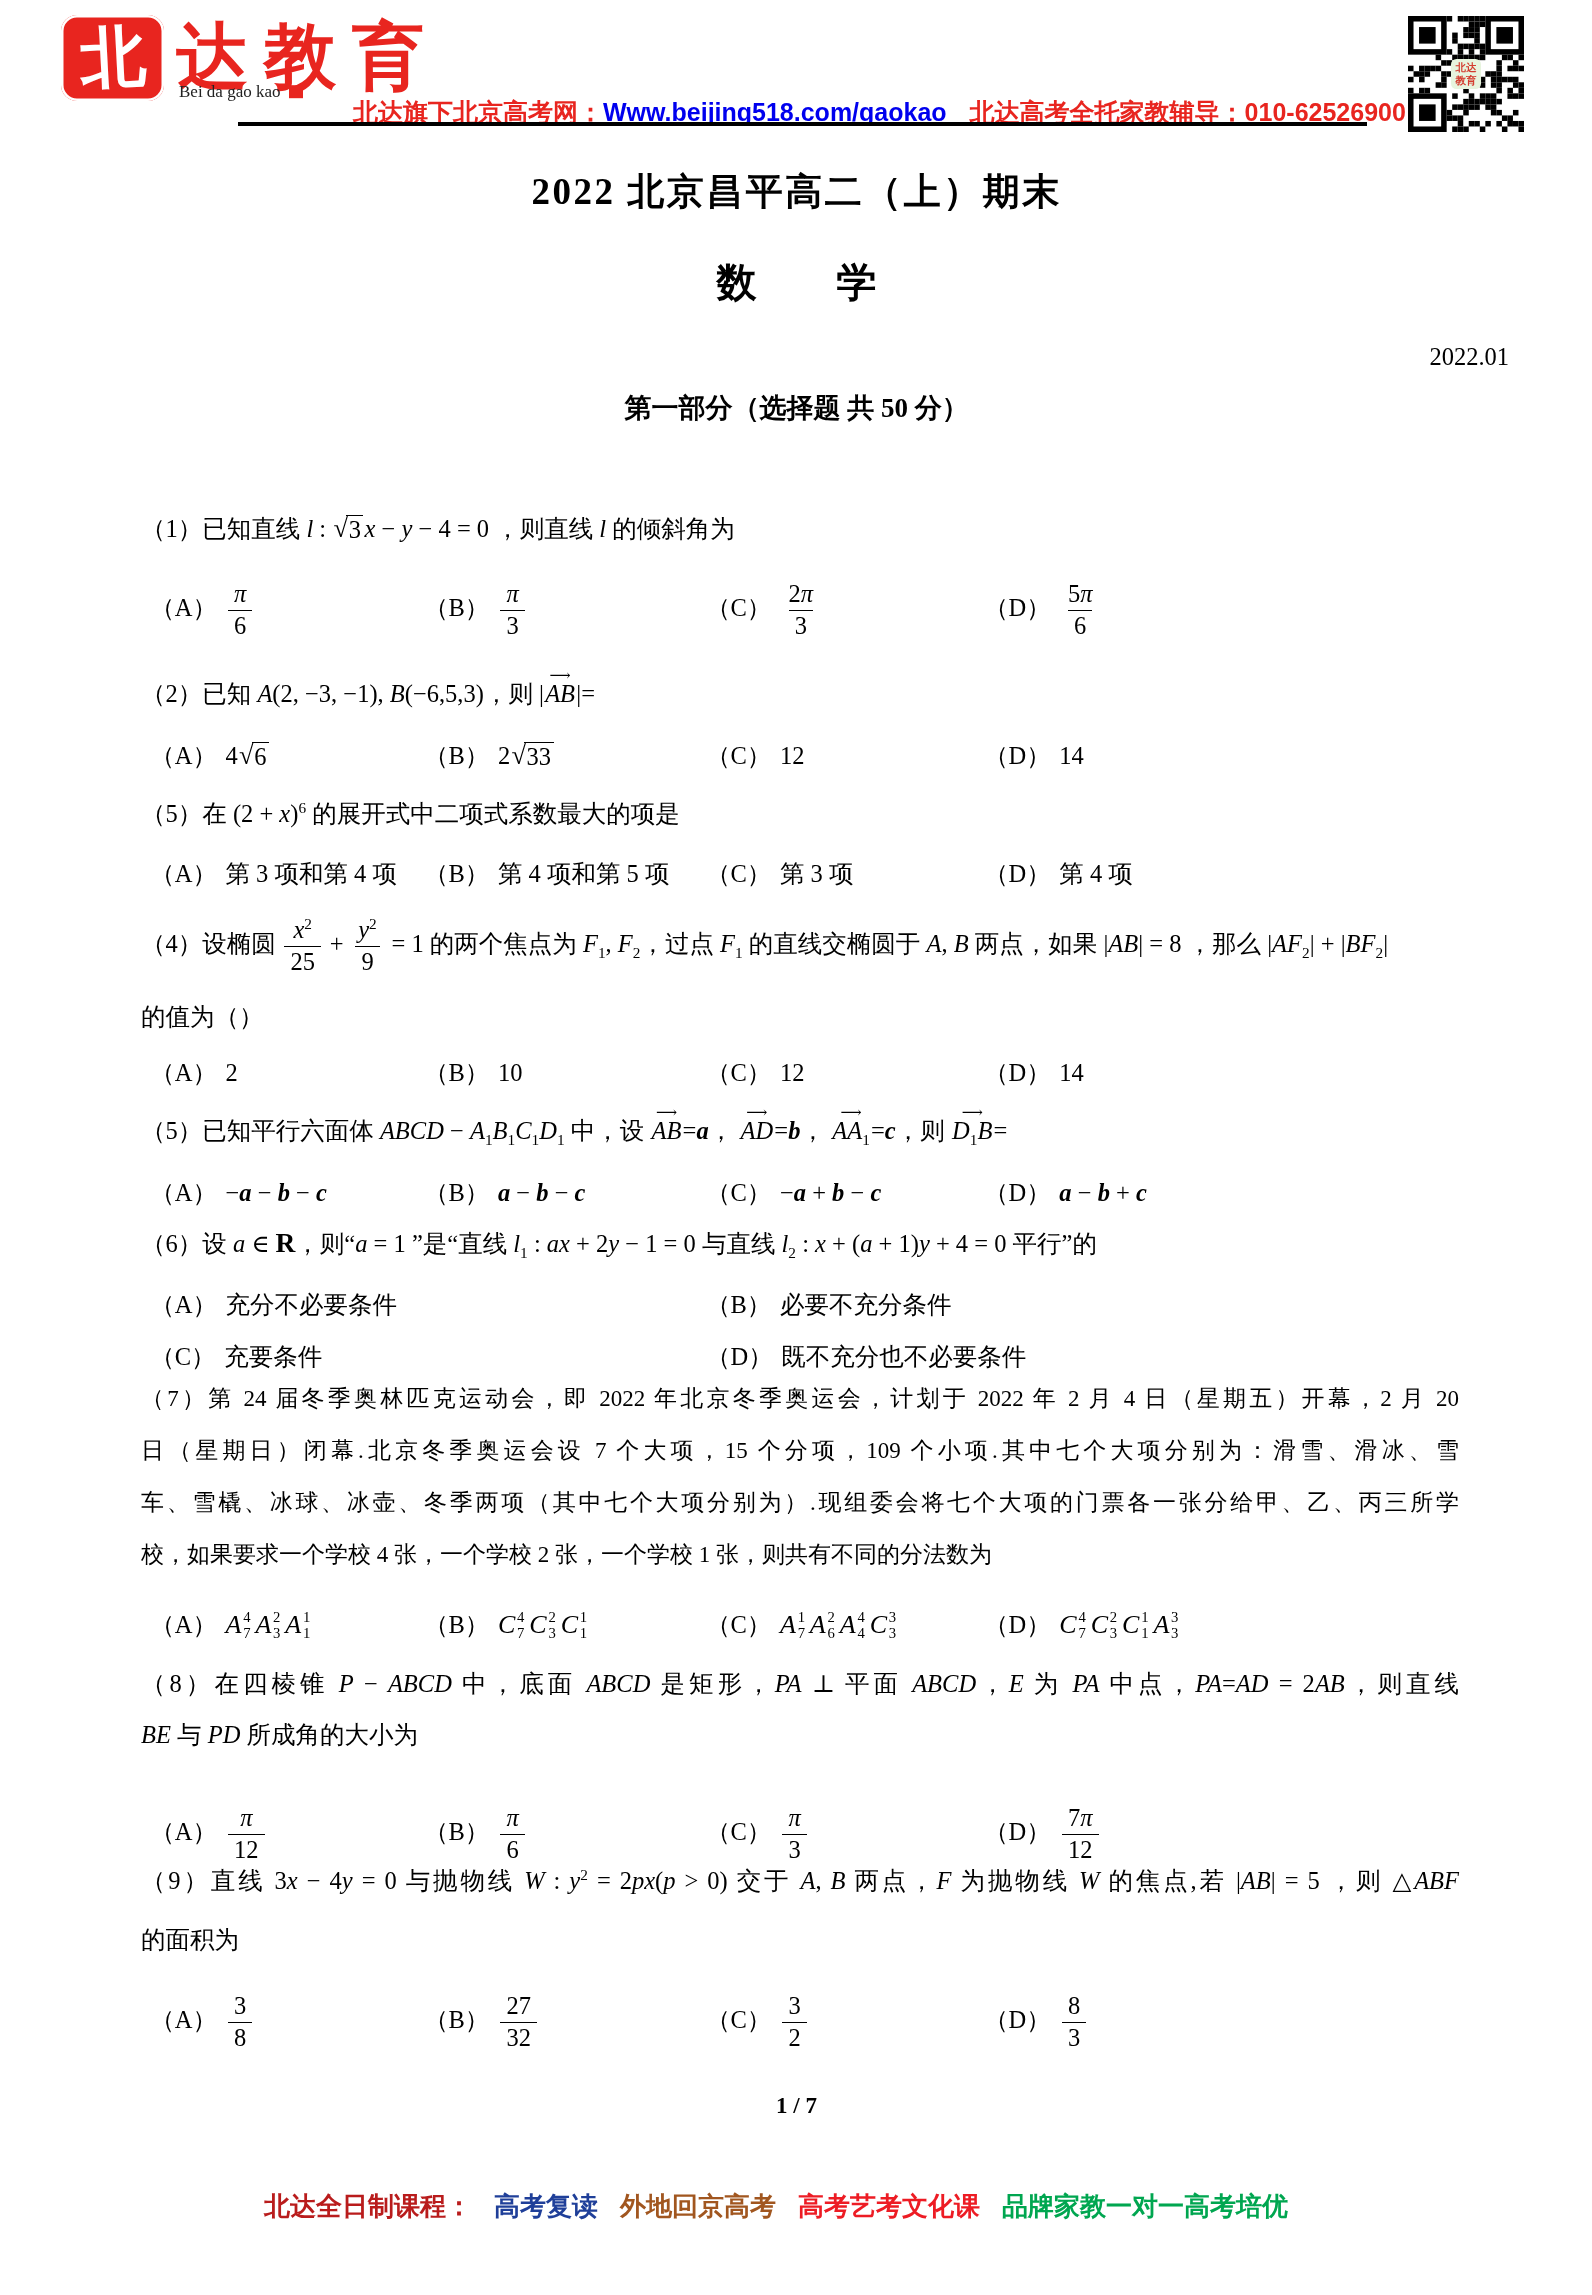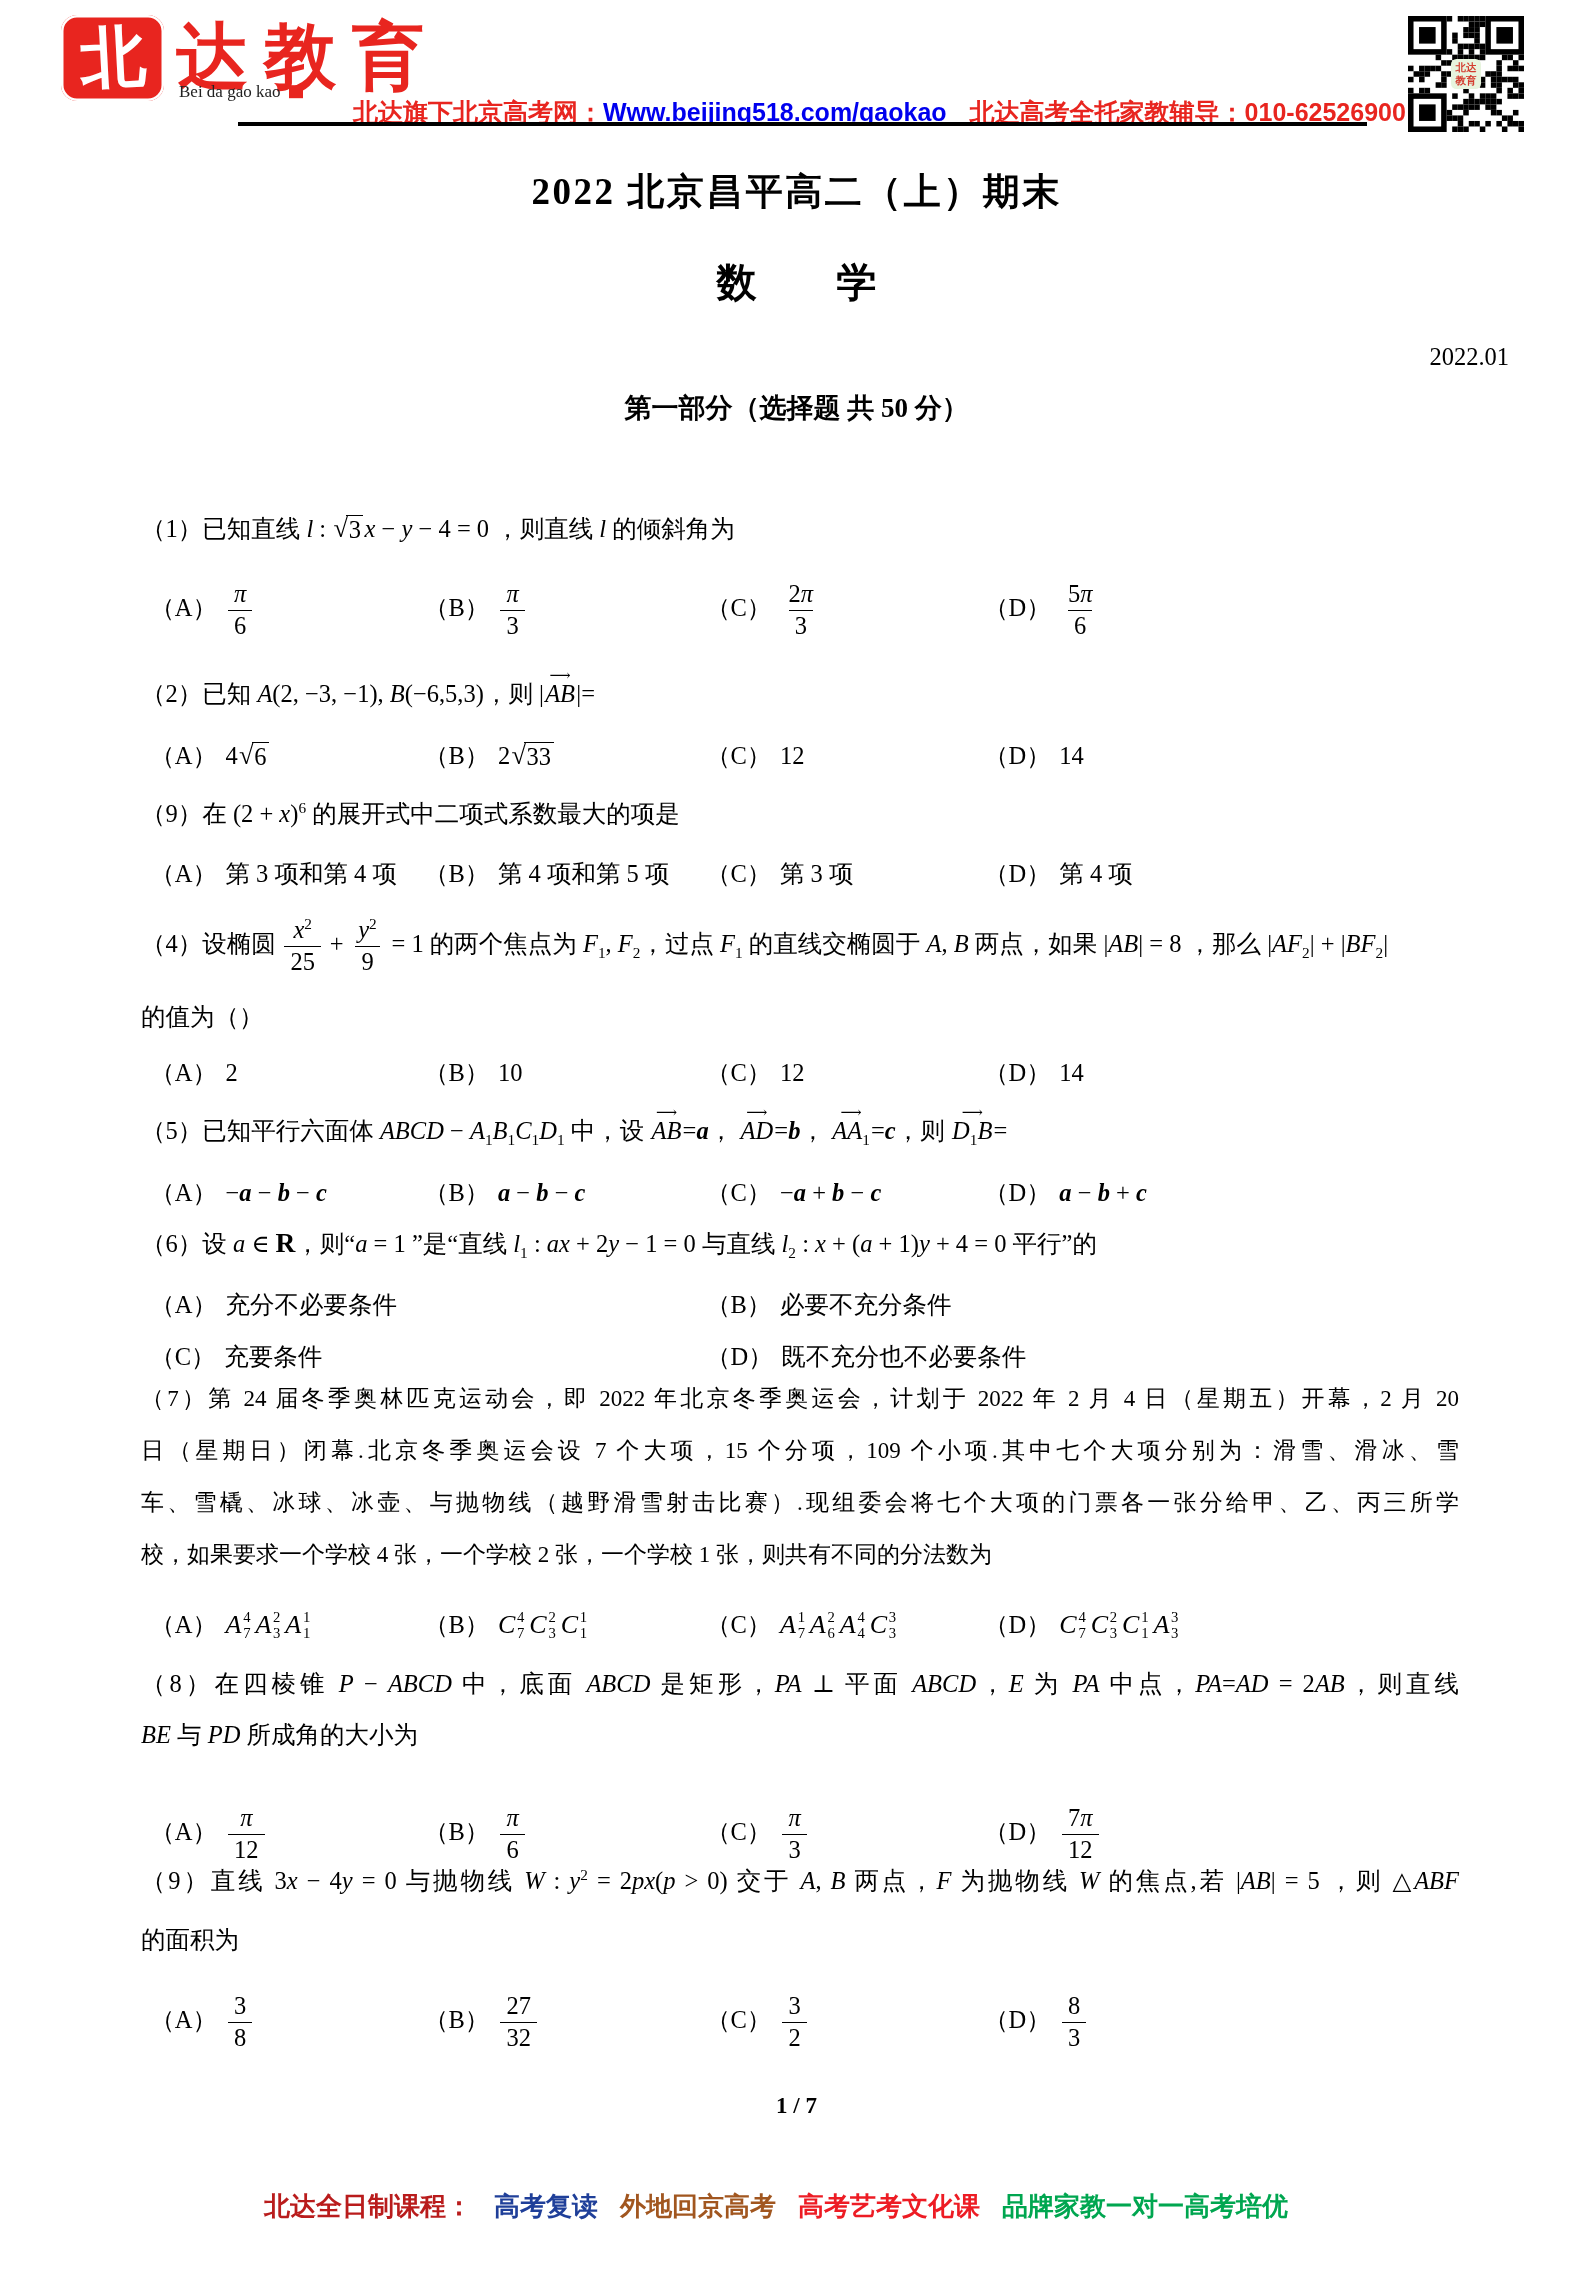--- a/index.html
+++ b/index.html
@@ -258,21 +258,21 @@
           <span class="rad"><span class="tx">6</span></span>
         </span></span>
     <span class="opt c2"><span class="lab">（B）</span><span class="tx">2</span><span class="sqrt">
           <span class="sqsym">√</span>
           <span class="rad"><span class="tx">33</span></span>
         </span></span>
     <span class="opt c3"><span class="lab">（C）</span><span class="tx">12</span></span>
     <span class="opt c4"><span class="lab">（D）</span><span class="tx">14</span></span>
   </div>
 
-  <div class="line" style="top:799px"><span class="tx">（9）在 (2 + </span><span class="mi">x</span><span class="tx">)</span><sup class="msup">6</sup><span class="tx"> 的展开式中二项式系数最大的项是</span></div>
+  <div class="line" style="top:799px"><span class="tx">（5）在 (2 + </span><span class="mi">x</span><span class="tx">)</span><sup class="msup">6</sup><span class="tx"> 的展开式中二项式系数最大的项是</span></div>
   <div class="optrow" style="top:857px">
     <span class="opt c1"><span class="lab">（A）</span><span class="tx">第 3 项和第 4 项</span></span>
     <span class="opt c2"><span class="lab">（B）</span><span class="tx">第 4 项和第 5 项</span></span>
     <span class="opt c3"><span class="lab">（C）</span><span class="tx">第 3 项</span></span>
     <span class="opt c4"><span class="lab">（D）</span><span class="tx">第 4 项</span></span>
   </div>
 
   <div class="line" style="top:915px"><span class="tx">（4）设椭圆 </span><span class="frac">
         <span class="num"><span class="mi">x</span><sup class="msup">2</sup></span>
         <span class="den"><span class="tx">25</span></span>
@@ -302,21 +302,21 @@
     <span class="opt c3"><span class="lab">（B）</span><span class="tx">必要不充分条件</span></span>
   </div>
   <div class="optrow" style="top:1340px">
     <span class="opt c1"><span class="lab">（C）</span><span class="tx">充要条件</span></span>
     <span class="opt c3"><span class="lab">（D）</span><span class="tx">既不充分也不必要条件</span></span>
   </div>
 
   <div class="para" style="top:1373px">
     <div class="pline j">（7）第 24 届冬季奥林匹克运动会，即 2022 年北京冬季奥运会，计划于 2022 年 2 月 4 日（星期五）开幕，2 月 20</div>
     <div class="pline j">日（星期日）闭幕.北京冬季奥运会设 7 个大项，15 个分项，109 个小项.其中七个大项分别为：滑雪、滑冰、雪</div>
-    <div class="pline j">车、雪橇、冰球、冰壶、与抛物线（越野滑雪射击比赛）.现组委会将七个大项的门票各一张分给甲、乙、丙三所学</div>
+    <div class="pline j">车、雪橇、冰球、冰壶、冬季两项（其中七个大项分别为）.现组委会将七个大项的门票各一张分给甲、乙、丙三所学</div>
     <div class="pline">校，如果要求一个学校 4 张，一个学校 2 张，一个学校 1 张，则共有不同的分法数为</div>
   </div>
   <div class="optrow" style="top:1608px">
     <span class="opt c1"><span class="lab">（A）</span><span class="ss">
           <span class="ssb">A</span>
           <span class="sst">
             <span class="ssup">4</span>
             <span class="ssub">7</span>
           </span>
         </span><span class="ss">

